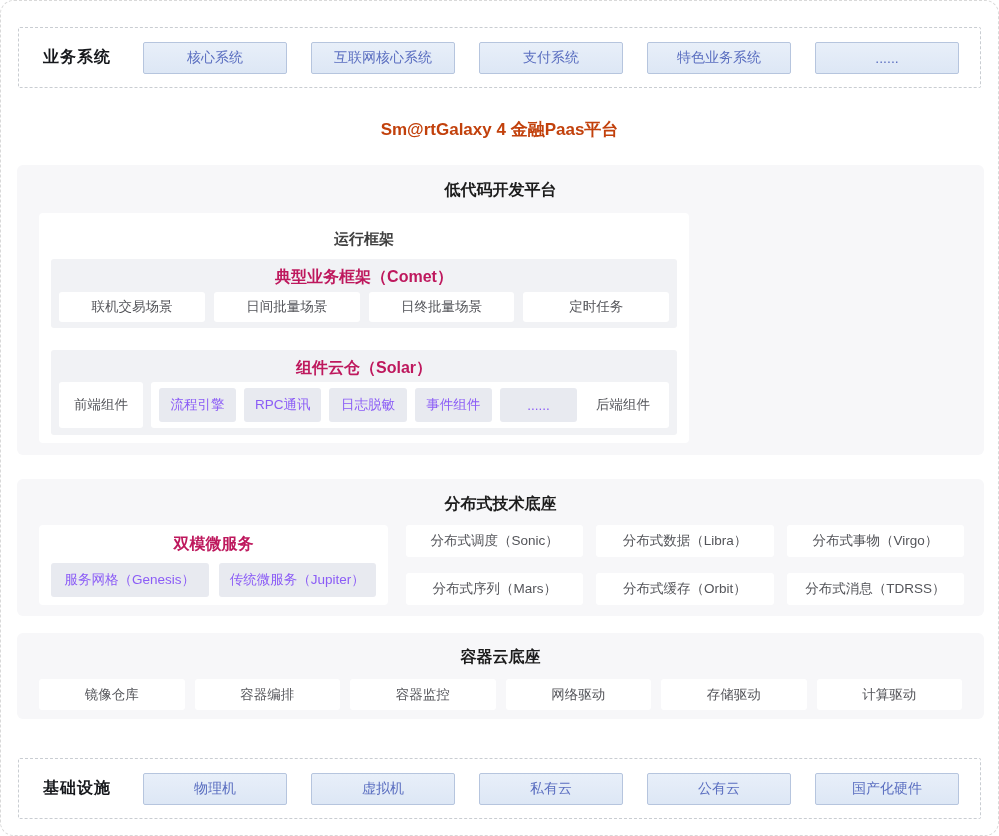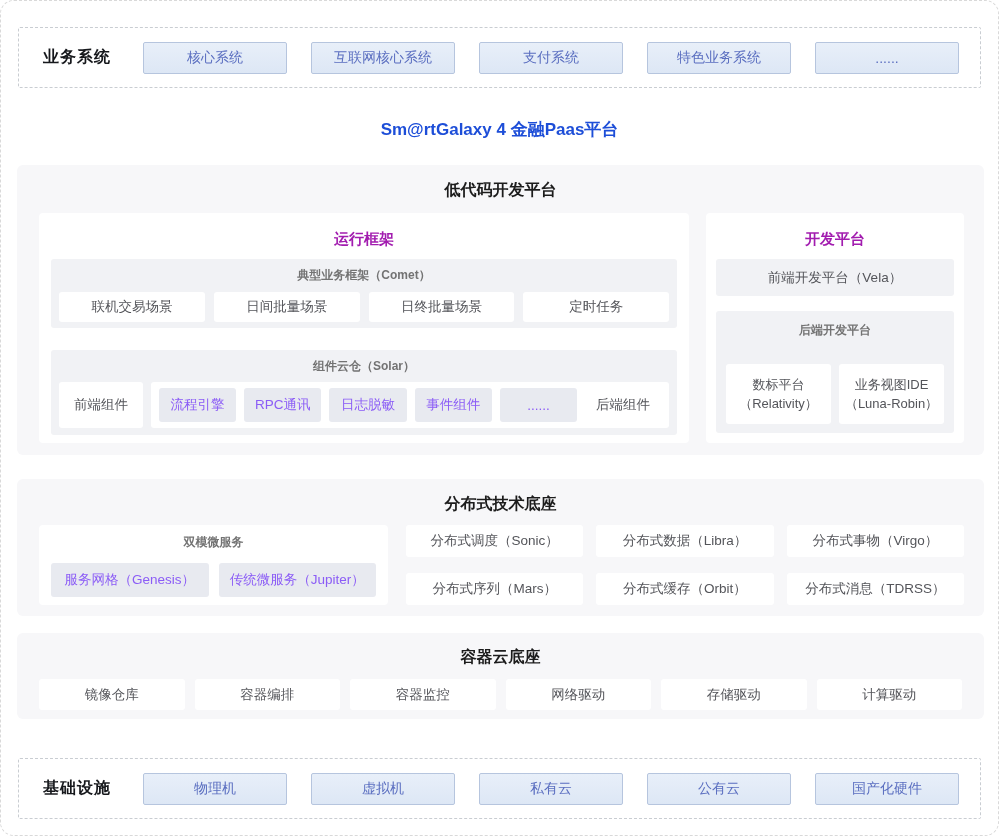--- a/index.html
+++ b/index.html
@@ -21,31 +21,31 @@
   }
   .strip-boxes { flex:1; display:flex; gap:24px; padding-right:21px; }
   .blue-box {
     flex:1; height:32px; display:flex; align-items:center; justify-content:center;
     background:linear-gradient(#e8eff9,#dde7f5);
     border:1px solid #b6c5de; border-radius:2px;
     color:#5a6ec0; font-size:14px;
   }
   .main-title {
     position:absolute; top:117px; left:0; width:100%;
-    text-align:center; font-size:17px; font-weight:bold; color:#1d4ed8;
+    text-align:center; font-size:17px; font-weight:bold; color:#c2410c;
   }
   .section {
     position:absolute; left:16px; width:967px;
     background:#f7f7f9; border-radius:6px;
   }
   .sec-title { text-align:center; font-size:16px; font-weight:bold; color:#1c1c1c; }
   .white-panel { position:absolute; background:#ffffff; border-radius:4px; }
-  .panel-title { text-align:center; font-size:15px; font-weight:bold; color:#a21caf; }
+  .panel-title { text-align:center; font-size:15px; font-weight:bold; color:#404040; }
   .gray-box { position:absolute; background:#f1f2f5; border-radius:3px; }
-  .gray-box-title { text-align:center; font-size:12px; font-weight:bold; color:#737373; }
+  .gray-box-title { text-align:center; font-size:16px; font-weight:bold; color:#be185d; }
   .white-item {
     background:#ffffff; border-radius:3px; display:flex; align-items:center;
     justify-content:center; color:#54555a; font-size:13.5px;
   }
   .pill {
     background:#e8eaf0; border-radius:3px; display:flex; align-items:center;
     justify-content:center; color:#8b5cf6; font-size:13.5px;
   }
   .items-row { position:absolute; display:flex; }
   .flex1 { flex:1; }
@@ -149,37 +149,20 @@
             <div class="pill">RPC通讯</div>
             <div class="pill">日志脱敏</div>
             <div class="pill">事件组件</div>
             <div class="pill">......</div>
             <div id="solar-back">后端组件</div>
           </div>
         </div>
       </div>
     </div>
 
-    <div class="white-panel" id="dev-panel">
-      <div class="panel-title">开发平台</div>
-      <div class="gray-box" id="vela-box">前端开发平台（Vela）</div>
-      <div class="gray-box" id="backend-box">
-        <div class="gray-box-title">后端开发平台</div>
-        <div class="items-row" id="backend-items">
-          <div class="backend-item">
-            <span>数标平台</span>
-            <span>（Relativity）</span>
-          </div>
-          <div class="backend-item">
-            <span>业务视图IDE</span>
-            <span>（Luna-Robin）</span>
-          </div>
-        </div>
-      </div>
-    </div>
   </div>
 
   <div class="section" id="sec-dist">
     <div class="sec-title">分布式技术底座</div>
 
     <div class="white-panel" id="dual-panel">
       <div class="gray-box-title">双模微服务</div>
       <div class="items-row" id="dual-pills">
         <div class="pill">服务网格（Genesis）</div>
         <div class="pill">传统微服务（Jupiter）</div>

